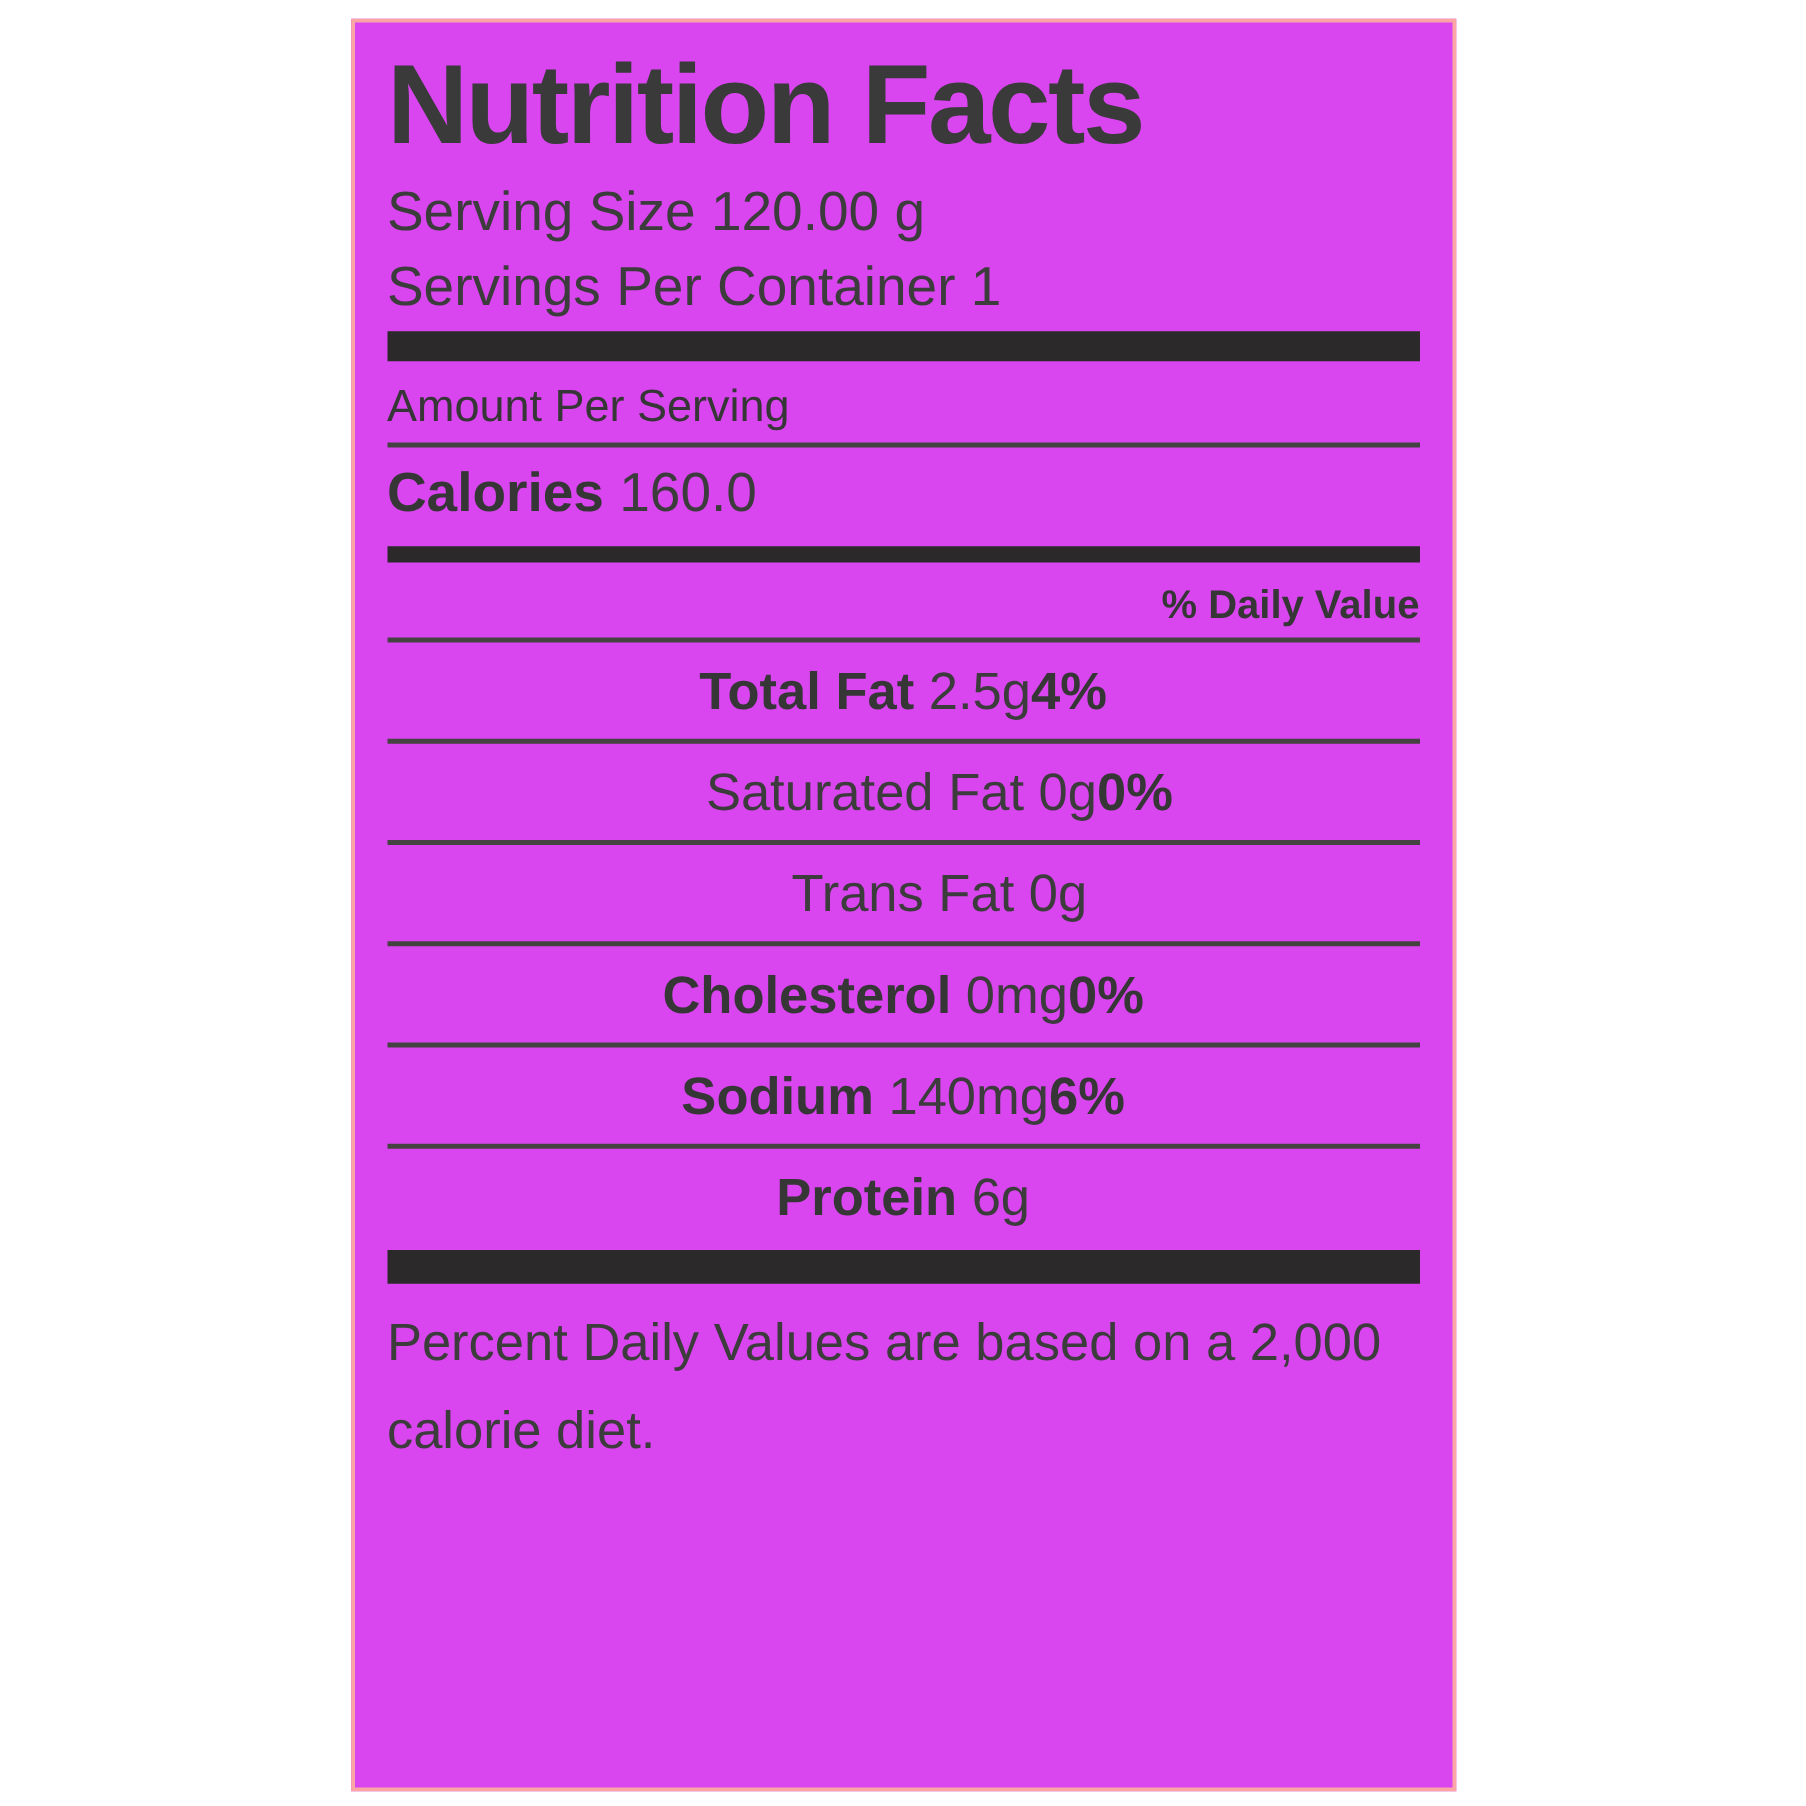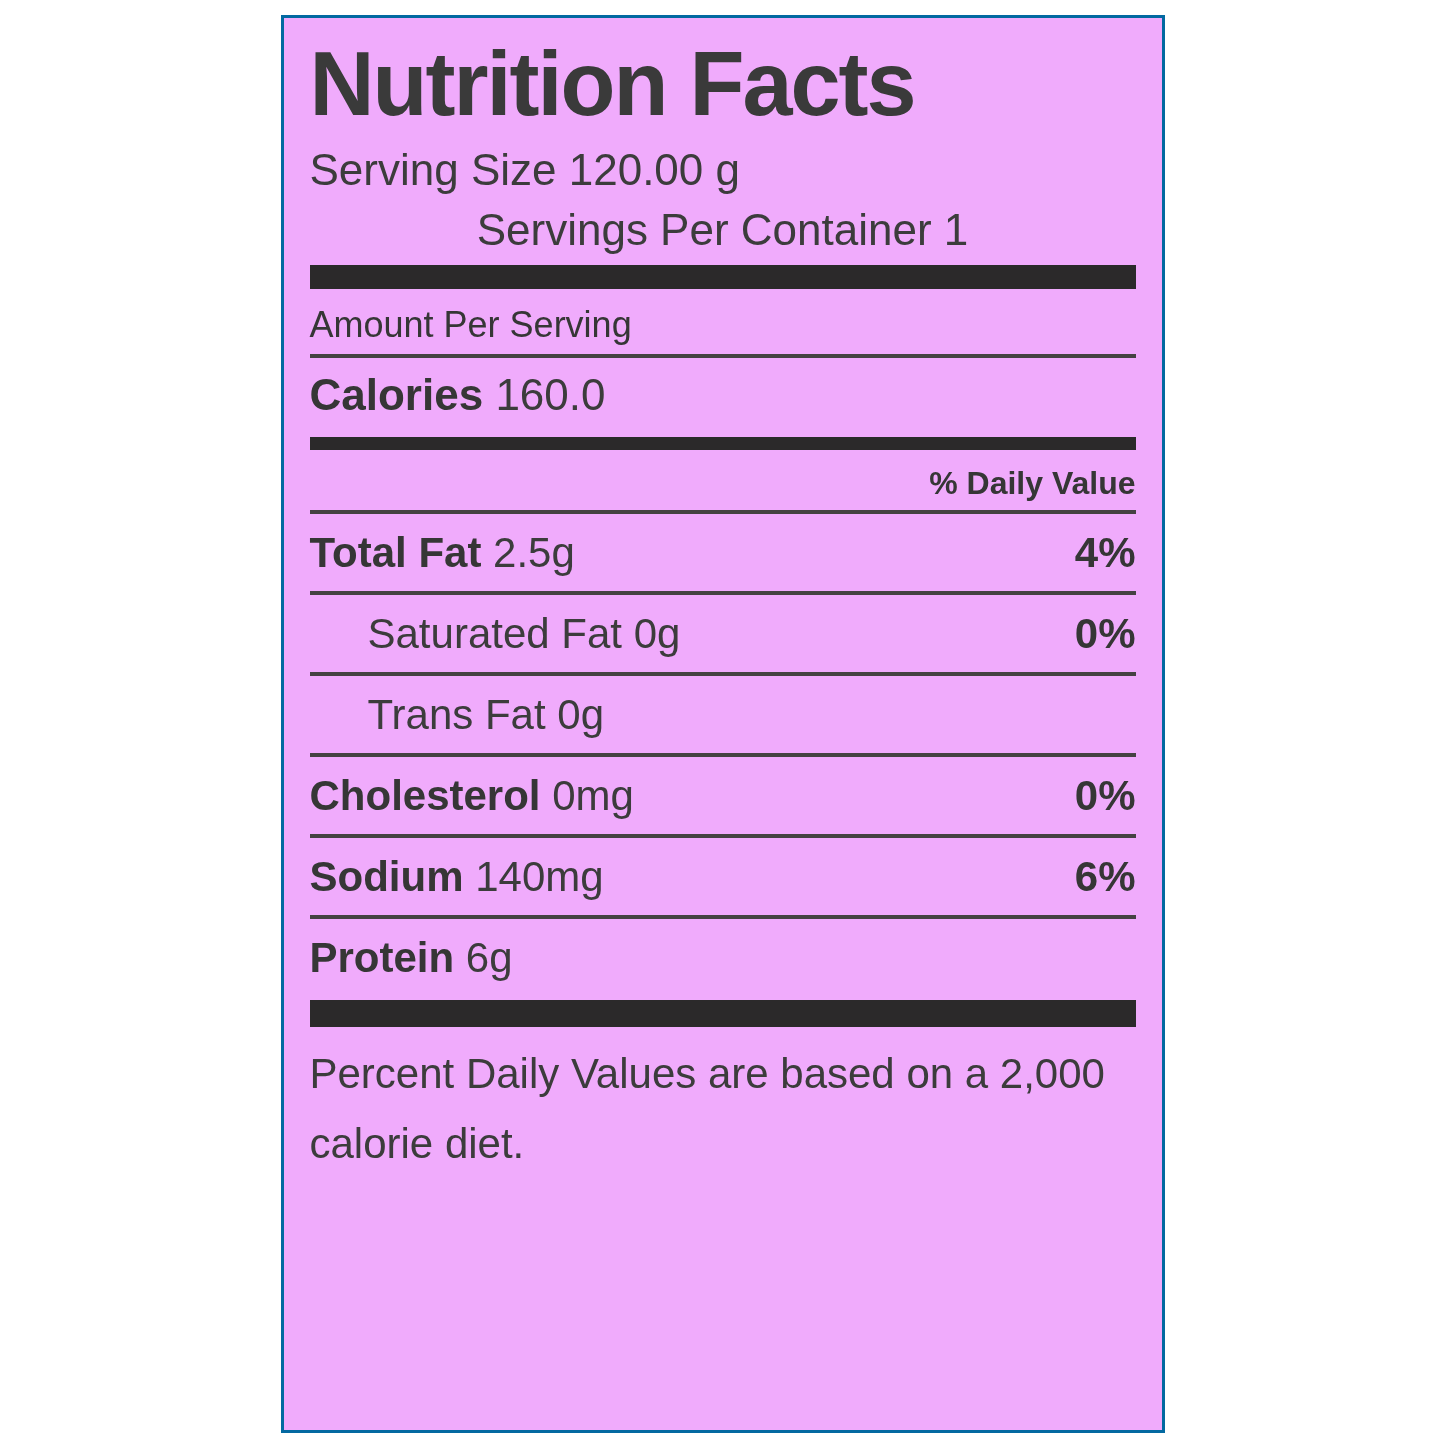--- a/index.html
+++ b/index.html
@@ -9,40 +9,40 @@
     width: 1445px;
     height: 1445px;
     font-family: "Liberation Sans", sans-serif;
     color: #393939;
   }
   .label-box {
     box-sizing: border-box;
     width: 884px;
     height: 1418px;
     margin: 15px auto 0 auto;
-    border: 3px solid #0369a1;
-    background: #f0abfc;
+    border: 3px solid #fca5a5;
+    background: #d946ef;
     padding: 0 26px;
     overflow: hidden;
   }
   .title {
     margin-top: 24px;
     font-size: 90px;
     line-height: 0.95;
     font-weight: bold;
     letter-spacing: -2px;
     color: #3a3a3a;
   }
   .serving-line {
     font-size: 44px;
     line-height: 1.2;
     color: #3c3c3c;
   }
   .serving-size { margin-top: 16px; }
-  .servings-per-container { margin-top: 8px; text-align: center; }
+  .servings-per-container { margin-top: 8px; }
   .bar {
     background: #2b292a;
     width: 100%;
   }
   .bar-top { height: 24px; margin-top: 8px; }
   .bar-mid { height: 13px; margin-top: 16px; }
   .bar-bottom { height: 27px; margin-top: 4px; }
   .amount-per-serving {
     margin-top: 14px;
     font-size: 36px;
@@ -68,21 +68,21 @@
     font-weight: bold;
     text-align: right;
     color: #363636;
   }
   .rows { margin-top: 8px; }
   .row {
     box-sizing: border-box;
     height: 81px;
     display: flex;
     align-items: center;
-    justify-content: space-between;
+    justify-content: center;
     border-top: 4px solid #454242;
     font-size: 42px;
     color: #3c3c3c;
   }
   .row.indent .row-left { padding-left: 58px; }
   .row.bold-name .nname { font-weight: bold; color: #363636; }
   .ndv { font-weight: bold; color: #363636; }
   .footnote {
     margin-top: 12px;
     font-size: 42px;

